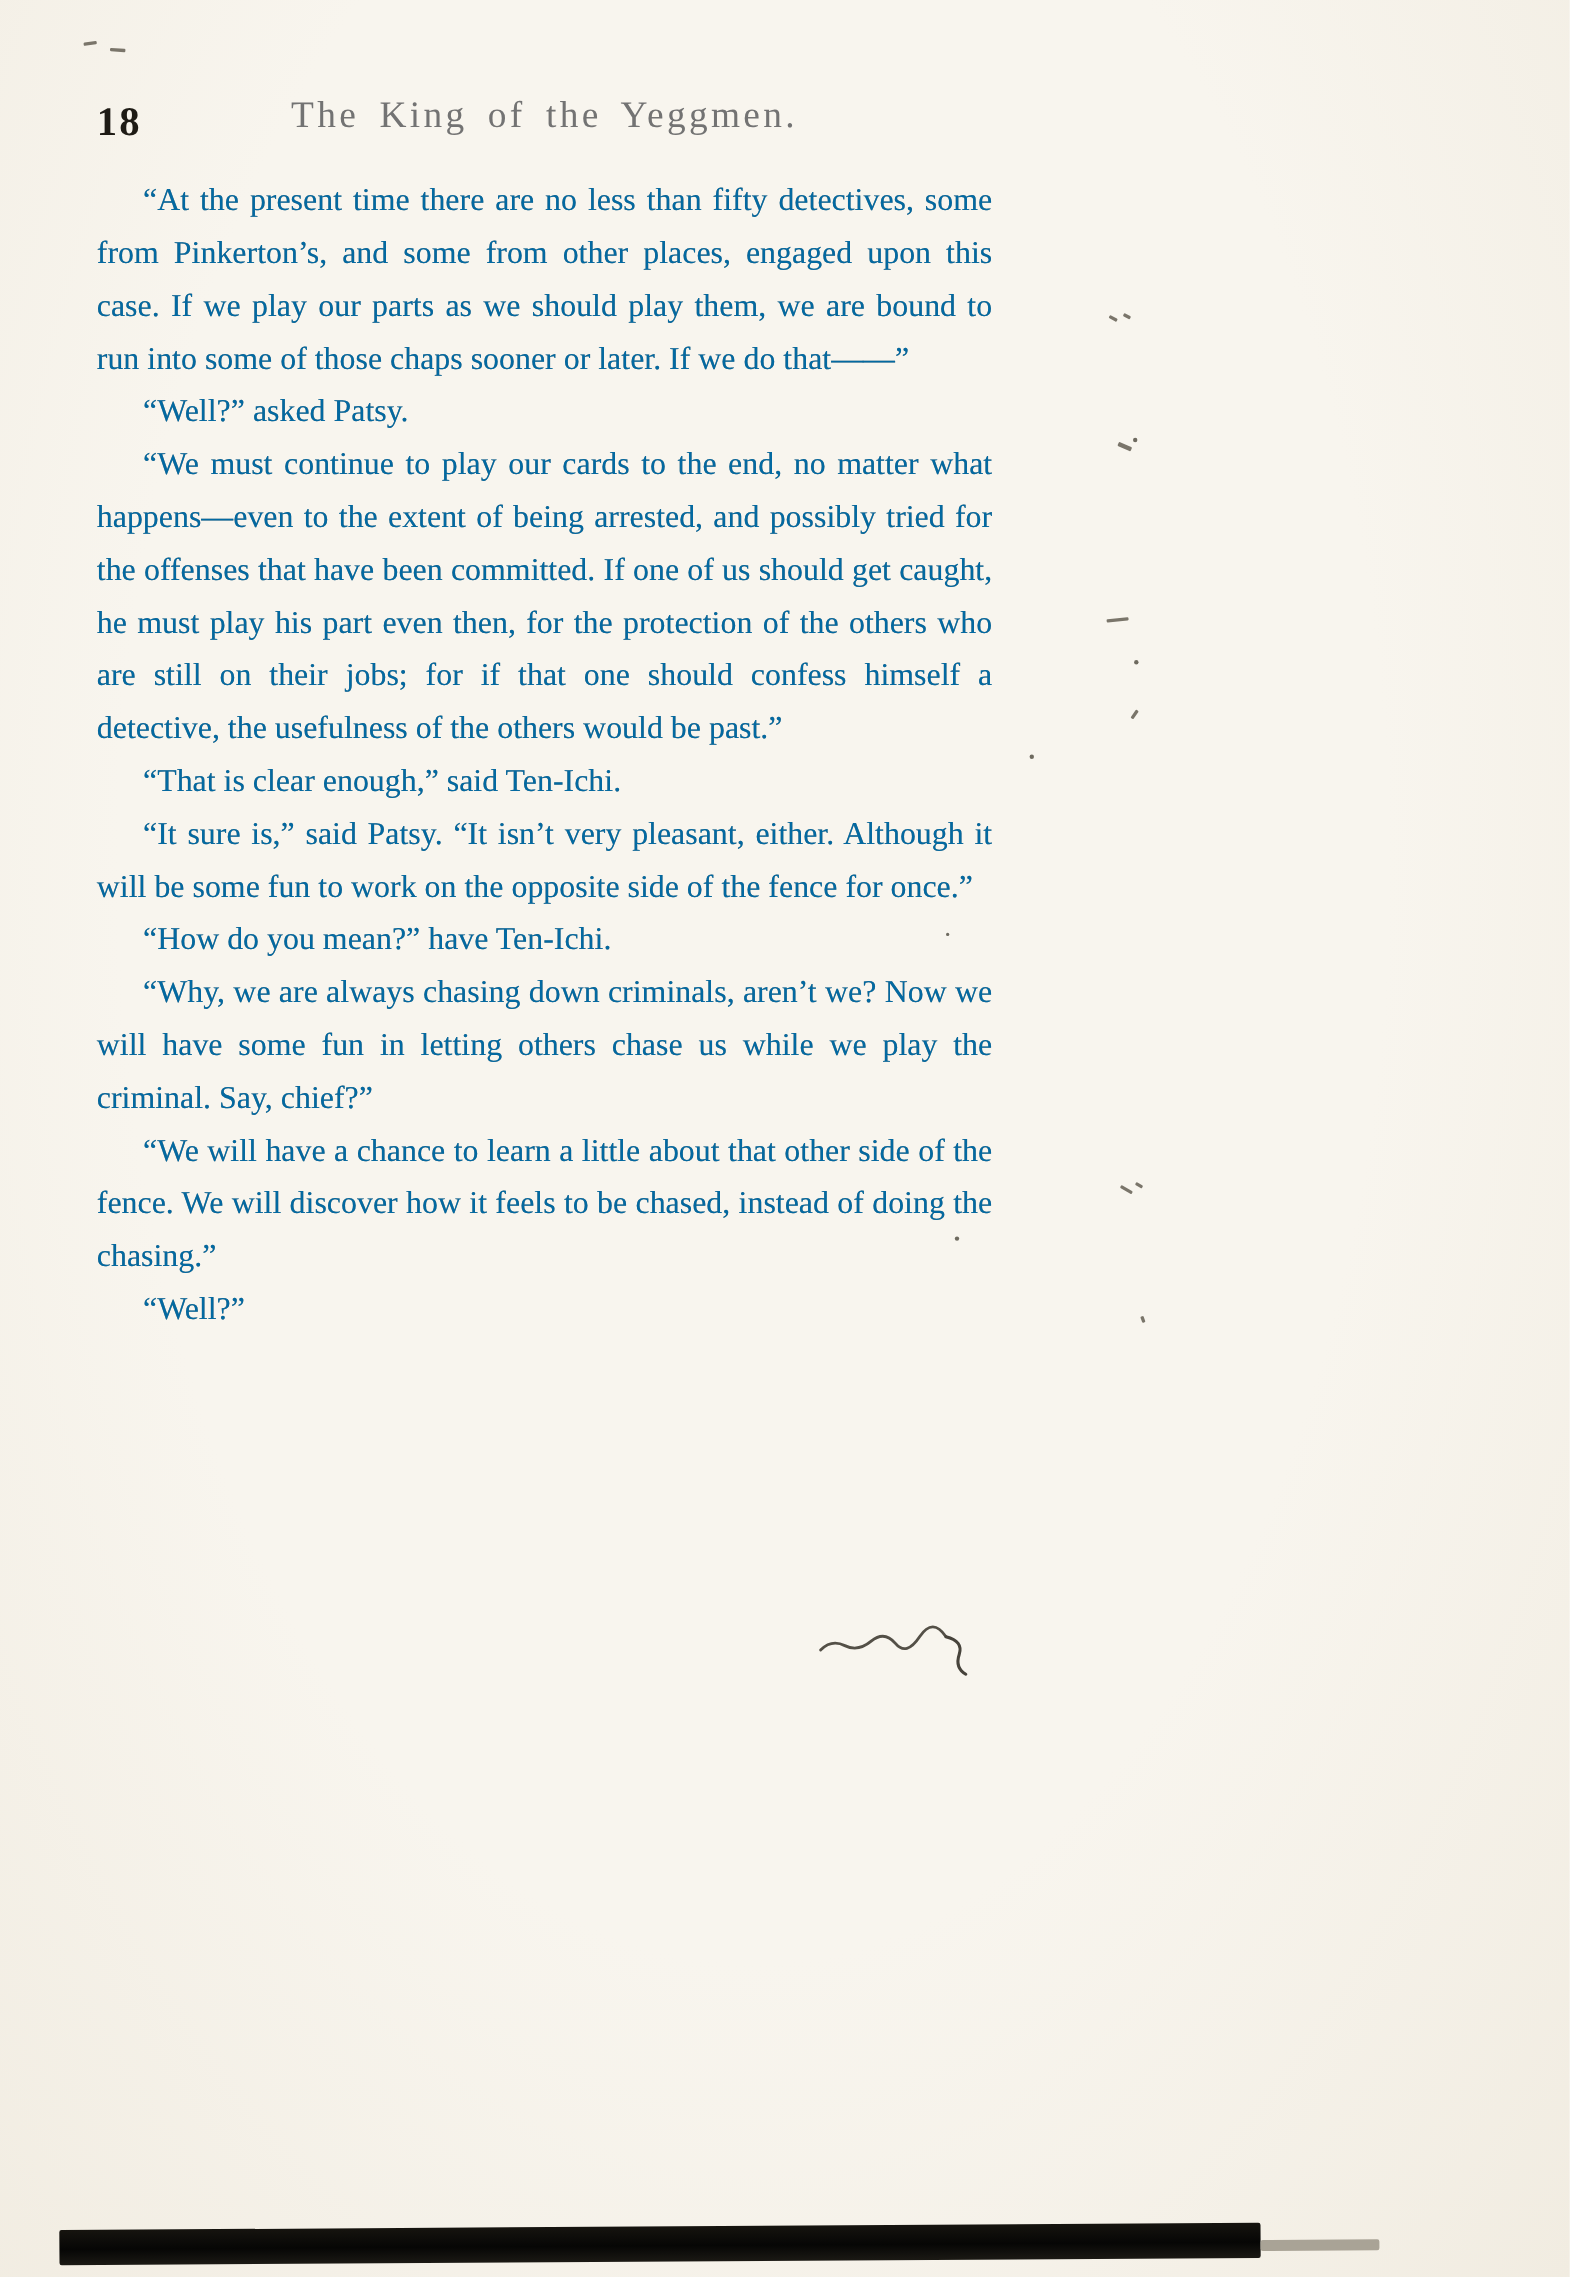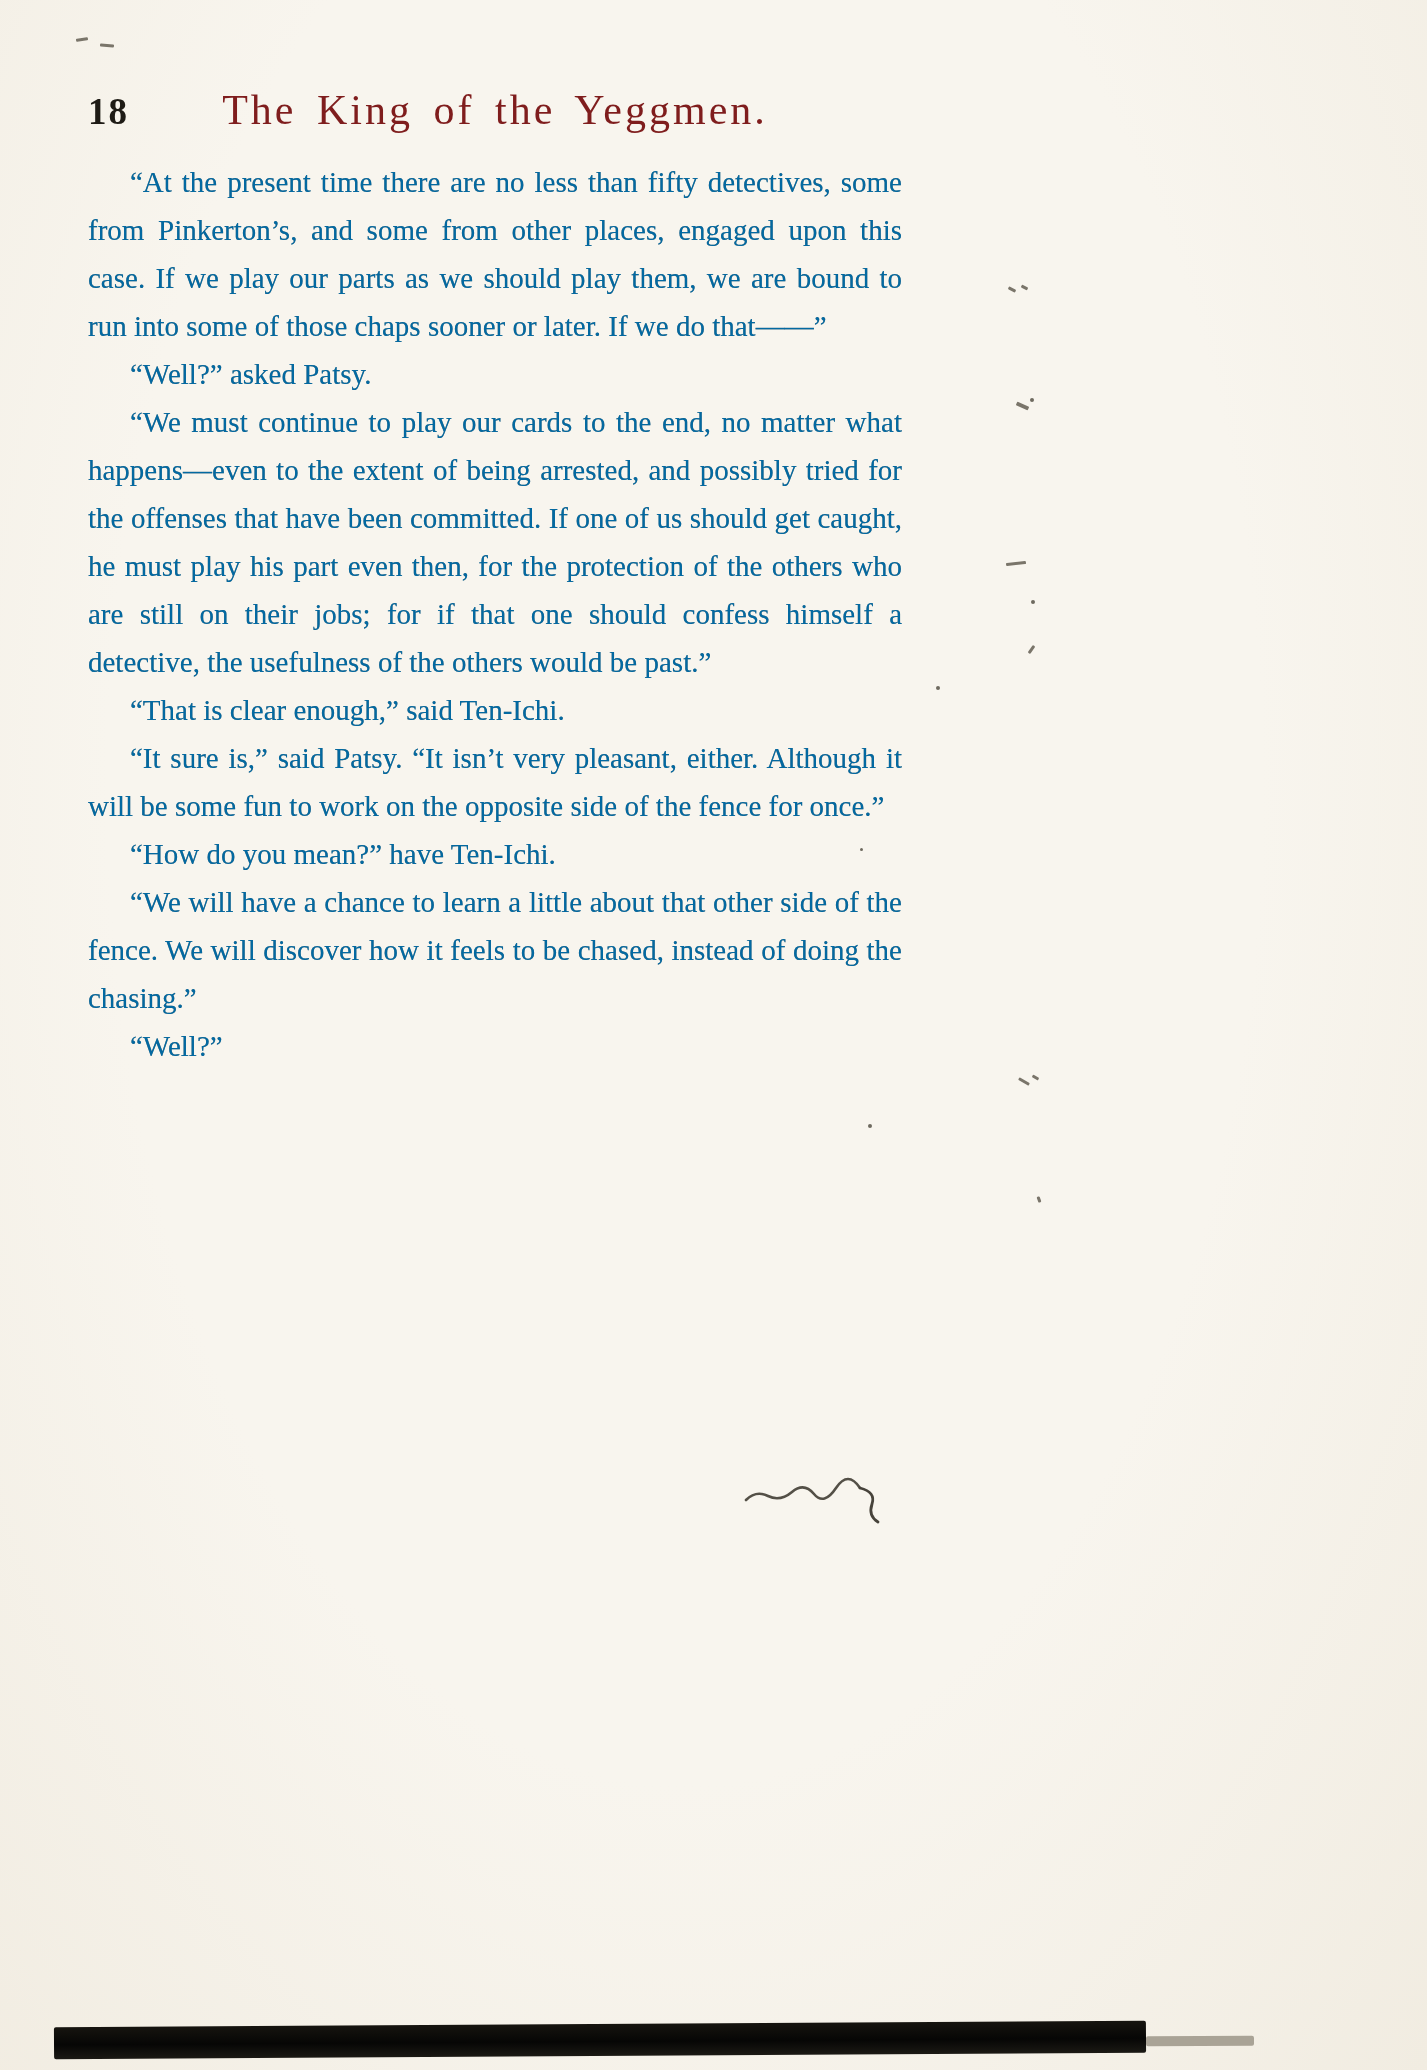--- a/index.html
+++ b/index.html
@@ -36,24 +36,24 @@
     font-weight: bold;
     letter-spacing: 2px;
     color: #1e1b15;
   }
   .running-title {
     position: absolute;
     left: 0;
     right: 0;
     top: 0;
     text-align: center;
-    font-size: 42px;
+    font-size: 34px;
     letter-spacing: 3px;
     word-spacing: 7px;
-    color: #7f1d1d;
+    color: #737373;
   }
   .text-block {
     font-size: 29px;
     line-height: 48px;
     text-align: justify;
     color: #0369a1;
     text-shadow: 0 0 0.5px rgba(30,27,20,0.45);
   }
   .para {
     margin: 0;
@@ -108,20 +108,21 @@
     <span class="running-title">The King of the Yeggmen.</span>
   </header>
 
   <main class="text-block">
     <p class="para">“At the present time there are no less than fifty detectives, some from Pinkerton’s, and some from other places, engaged upon this case.  If we play our parts as we should play them, we are bound to run into some of those chaps sooner or later.  If we do that——”</p>
     <p class="para">“Well?” asked Patsy.</p>
     <p class="para">“We must continue to play our cards to the end, no matter what happens—even to the extent of being arrested, and possibly tried for the offenses that have been committed.  If one of us should get caught, he must play his part even then, for the protection of the others who are still on their jobs; for if that one should confess himself a detective, the usefulness of the others would be past.”</p>
     <p class="para">“That is clear enough,” said Ten-Ichi.</p>
     <p class="para">“It sure is,” said Patsy.  “It isn’t very pleasant, either.  Although it will be some fun to work on the opposite side of the fence for once.”</p>
     <p class="para">“How do you mean?” have Ten-Ichi.</p>
+    <p class="para">“Why, we are always chasing down criminals, aren’t we?  Now we will have some fun in letting others chase us while we play the criminal.  Say, chief?”</p>
     <p class="para">“We will have a chance to learn a little about that other side of the fence.  We will discover how it feels to be chased, instead of doing the chasing.”</p>
     <p class="para">“Well?”</p>
   </main>
 
 </div>
 
 <div class="speck" style="left:76px; top:38px; width:12px; height:3px; transform:rotate(-8deg);"></div>
 <div class="speck" style="left:100px; top:44px; width:14px; height:3px; transform:rotate(4deg);"></div>
 <div class="speck" style="left:1008px; top:288px; width:8px; height:3px; transform:rotate(28deg);"></div>
 <div class="speck" style="left:1021px; top:286px; width:7px; height:3px; transform:rotate(28deg);"></div>

